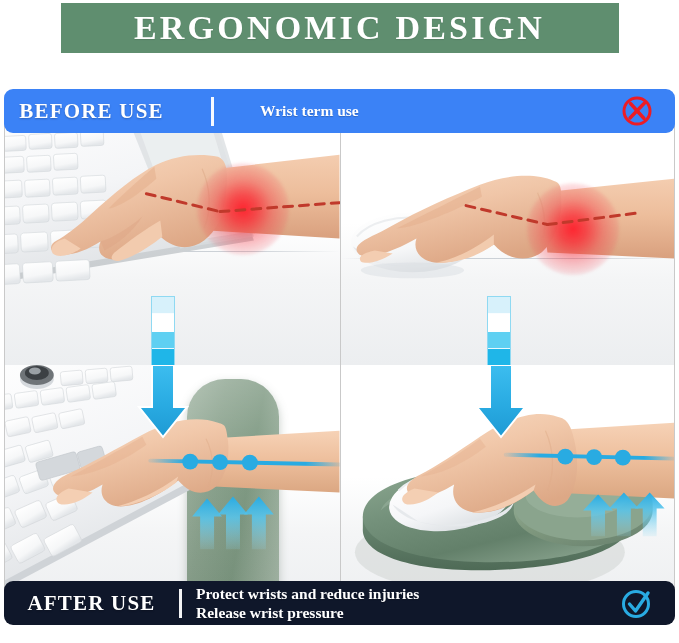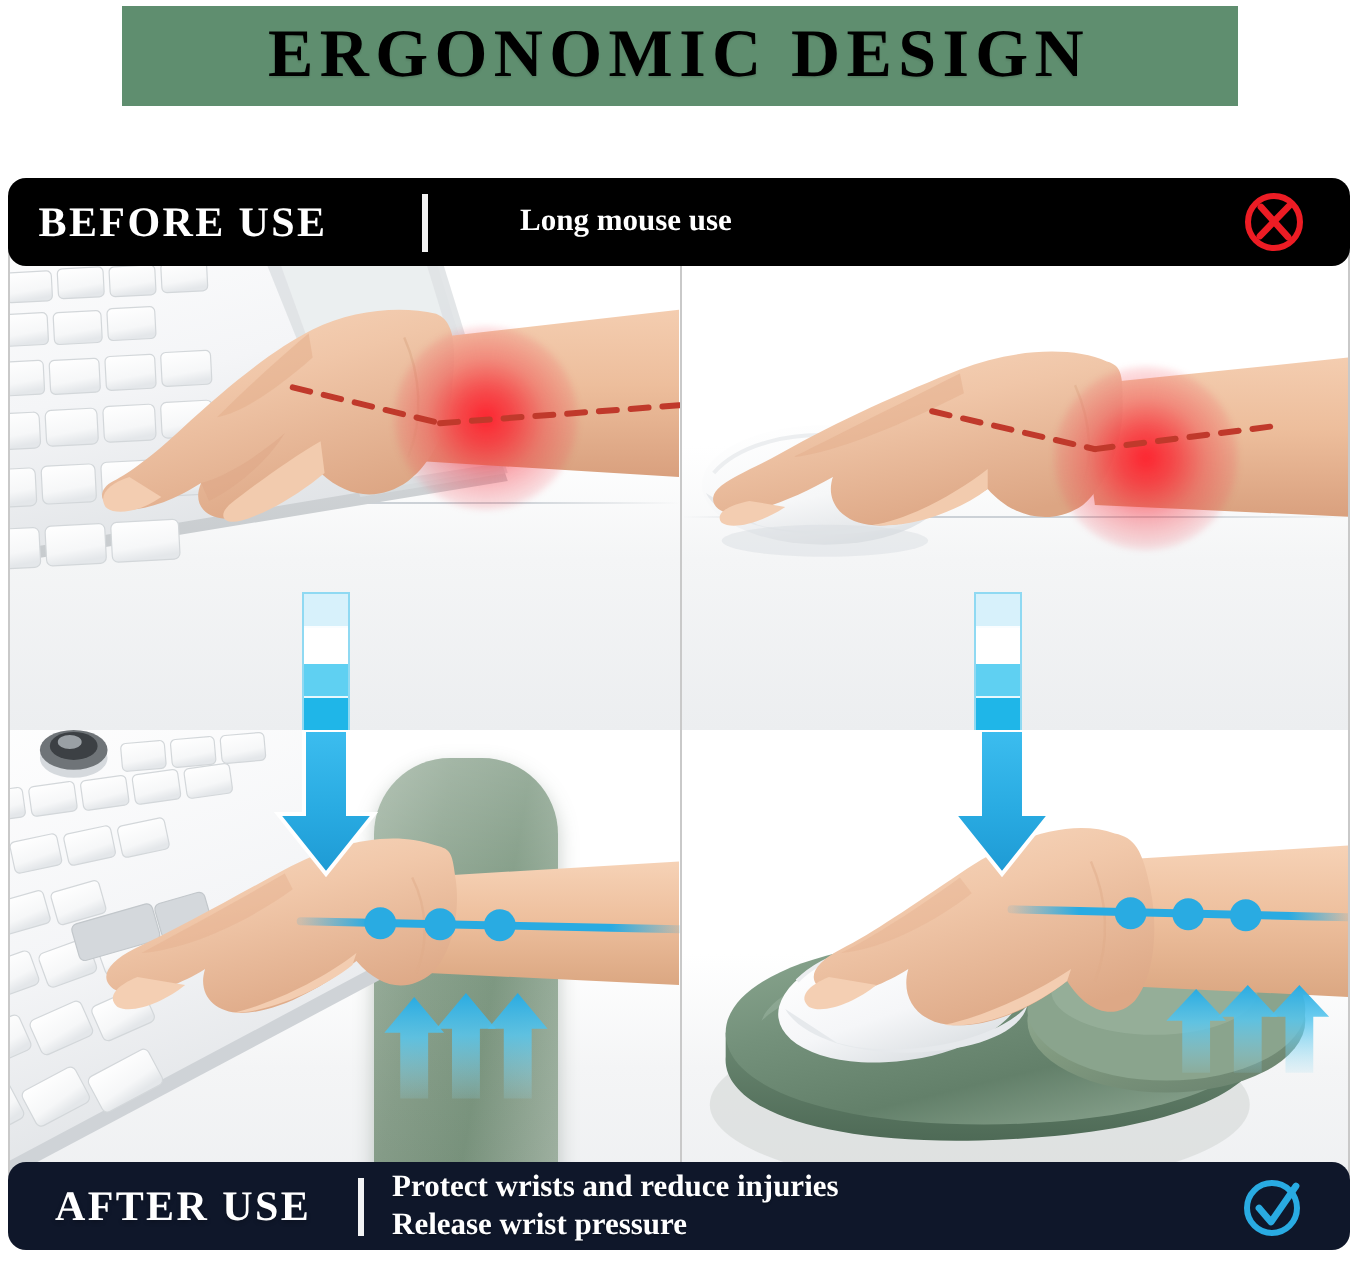--- a/index.html
+++ b/index.html
@@ -27,21 +27,21 @@
   .title-banner {
     margin-top: 3px;
     width: 558px;
     height: 50px;
     background: #5f8e6f;
     display: flex;
     align-items: center;
     justify-content: center;
   }
   .title-text {
-    color: #000000;
+    color: #ffffff;
     font-family: "Liberation Serif", "DejaVu Serif", serif;
     font-weight: bold;
     font-size: 34px;
     letter-spacing: 3.2px;
     line-height: 1;
     white-space: nowrap;
     text-shadow: 0 1px 1px rgba(0,0,0,0.10);
   }
 
   
@@ -51,21 +51,21 @@
     width: 671px;
     height: 44px;
     border-radius: 9px;
     display: flex;
     align-items: center;
     z-index: 6;
     box-sizing: border-box;
   }
   .bar-before {
     top: 89px;
-    background: #000000;
+    background: #3b82f6;
     gap: 32px;
   }
   .bar-after {
     top: 581px;
     background: #0f172a;
   }
   .bar-tag {
     width: 175px;
     flex: 0 0 175px;
     text-align: center;
@@ -697,21 +697,21 @@
       </svg>
     </div>
   </div>
 
 </div>
 
 <div class="bar bar-before">
   <div class="bar-tag">BEFORE USE</div>
   <div class="bar-div"></div>
   <div class="bar-lines">
-    <div>Long mouse use</div>
+    <div>Wrist term use</div>
   </div>
   <div class="bar-icon">
     <svg width="34" height="34" viewBox="0 0 34 34">
       <circle cx="17" cy="17" r="13" fill="none" stroke="#ed1c24" stroke-width="3"></circle>
       <path d="M10.5 9.5 L24 24.5" stroke="#ed1c24" stroke-width="3.4" stroke-linecap="round"></path>
       <path d="M24.5 9 L10 24" stroke="#ed1c24" stroke-width="3.4" stroke-linecap="round"></path>
     </svg>
   </div>
 </div>
 

